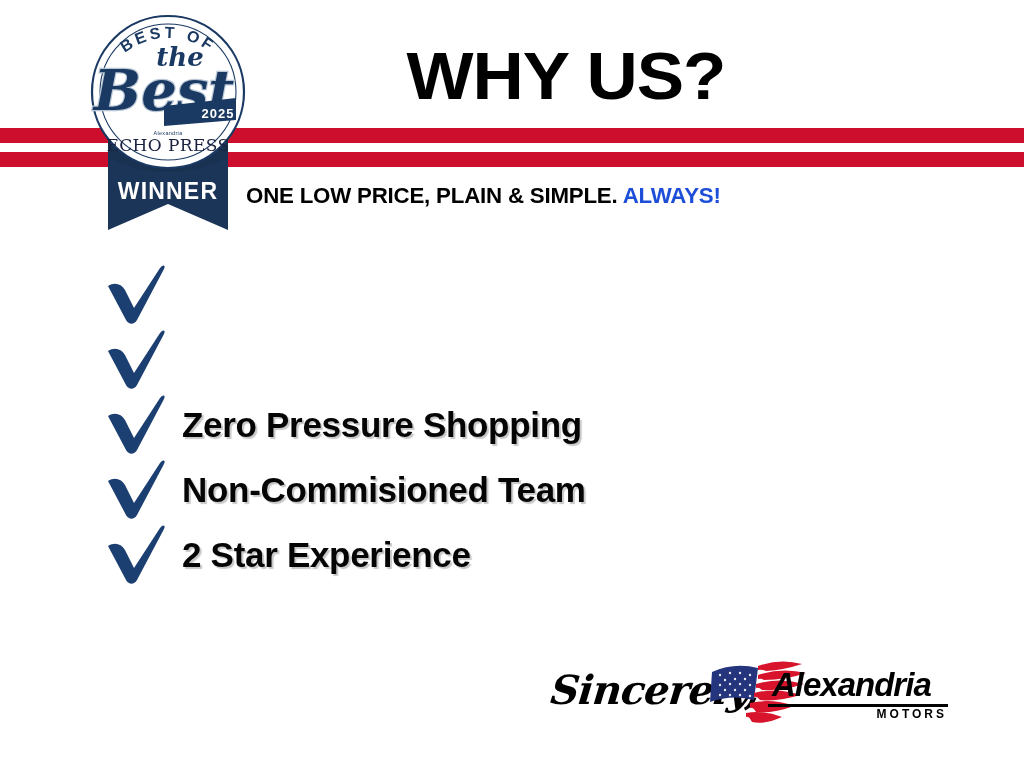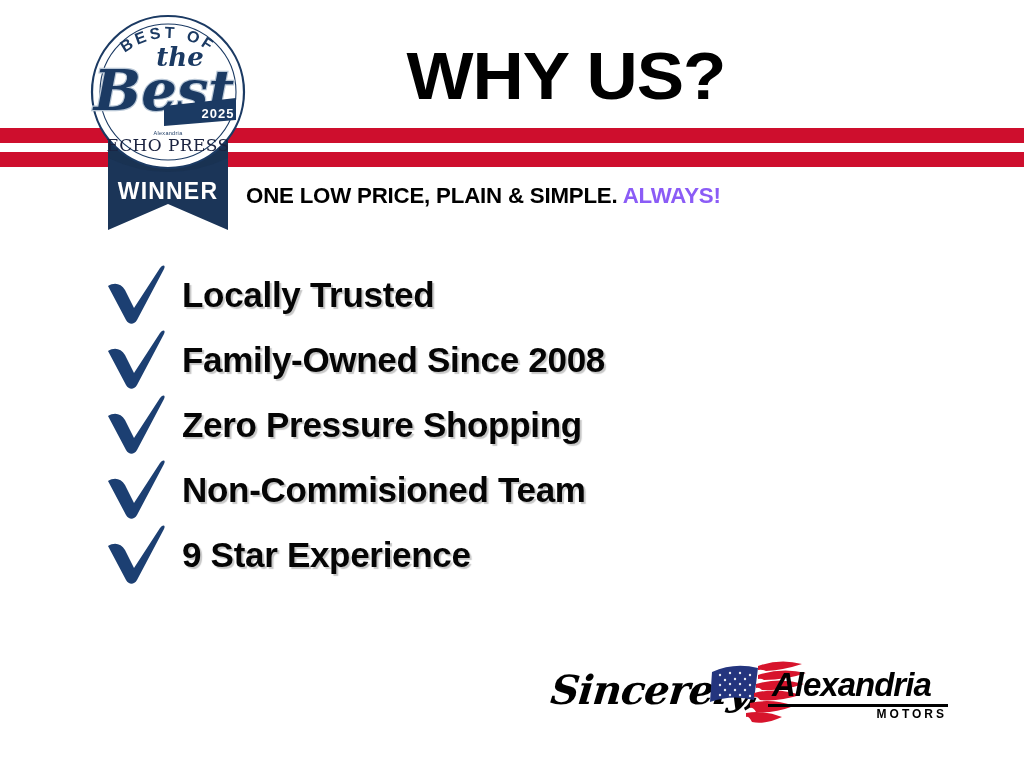--- a/index.html
+++ b/index.html
@@ -60,21 +60,21 @@
     left: 246px;
     top: 183px;
     font-size: 22.5px;
     font-weight: bold;
     letter-spacing: -0.2px;
     color: #000000;
     white-space: nowrap;
     transform: scaleX(0.99);
     transform-origin: left center;
   }
-  .subtitle .always { color: #8b5cf6; }
+  .subtitle .always { color: #1d4ed8; }
 
   
   .bullets {
     position: absolute;
     left: 104px;
     top: 262px;
     width: 900px;
   }
   .bullet-row {
     position: relative;
@@ -165,30 +165,28 @@
 </div>
 
 <div class="bullets">
 
   <div class="bullet-row">
     <span class="check">
       <svg width="78" height="62" viewBox="0 0 78 62" xmlns="http://www.w3.org/2000/svg">
         <path d="M4 22 C10 18 17 19 21 26 L30 44 L56 4 C59 0 62 1 60 5 L33 56 C30 61 25 61 22 56 Z" fill="#1c3f72"></path>
       </svg>
     </span>
-    <span class="bullet-text">Locally Trusted</span>
-  </div>
-
-  <div class="bullet-row">
-    <span class="check">
-      <svg width="78" height="62" viewBox="0 0 78 62" xmlns="http://www.w3.org/2000/svg">
-        <path d="M4 22 C10 18 17 19 21 26 L30 44 L56 4 C59 0 62 1 60 5 L33 56 C30 61 25 61 22 56 Z" fill="#1c3f72"></path>
-      </svg>
-    </span>
-    <span class="bullet-text">Family-Owned Since 2008</span>
+  </div>
+
+  <div class="bullet-row">
+    <span class="check">
+      <svg width="78" height="62" viewBox="0 0 78 62" xmlns="http://www.w3.org/2000/svg">
+        <path d="M4 22 C10 18 17 19 21 26 L30 44 L56 4 C59 0 62 1 60 5 L33 56 C30 61 25 61 22 56 Z" fill="#1c3f72"></path>
+      </svg>
+    </span>
   </div>
 
 
   <div class="bullet-row">
     <span class="check">
       <svg width="78" height="62" viewBox="0 0 78 62" xmlns="http://www.w3.org/2000/svg">
         <path d="M4 22 C10 18 17 19 21 26 L30 44 L56 4 C59 0 62 1 60 5 L33 56 C30 61 25 61 22 56 Z" fill="#1c3f72"></path>
       </svg>
     </span>
     <span class="bullet-text">Zero Pressure Shopping</span>
@@ -202,21 +200,21 @@
     </span>
     <span class="bullet-text">Non-Commisioned Team</span>
   </div>
 
   <div class="bullet-row">
     <span class="check">
       <svg width="78" height="62" viewBox="0 0 78 62" xmlns="http://www.w3.org/2000/svg">
         <path d="M4 22 C10 18 17 19 21 26 L30 44 L56 4 C59 0 62 1 60 5 L33 56 C30 61 25 61 22 56 Z" fill="#1c3f72"></path>
       </svg>
     </span>
-    <span class="bullet-text">9 Star Experience</span>
+    <span class="bullet-text">2 Star Experience</span>
   </div>
 
 </div>
 
 <div class="sincerely">Sincerely,</div>
 
 <div class="logo">
   <svg width="250" height="75" viewBox="0 0 250 75" xmlns="http://www.w3.org/2000/svg">
 
     <g>

